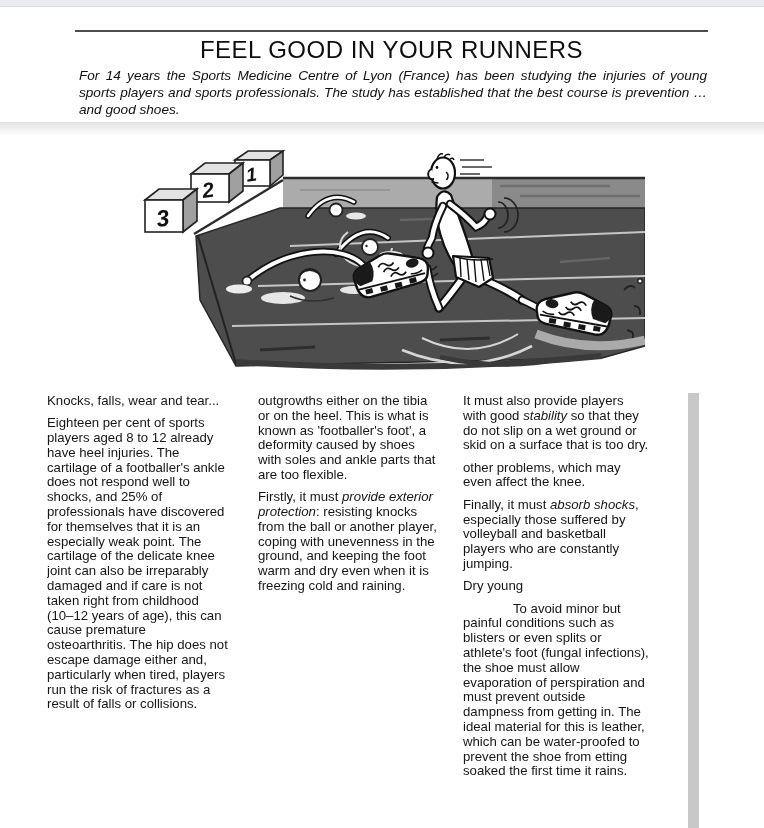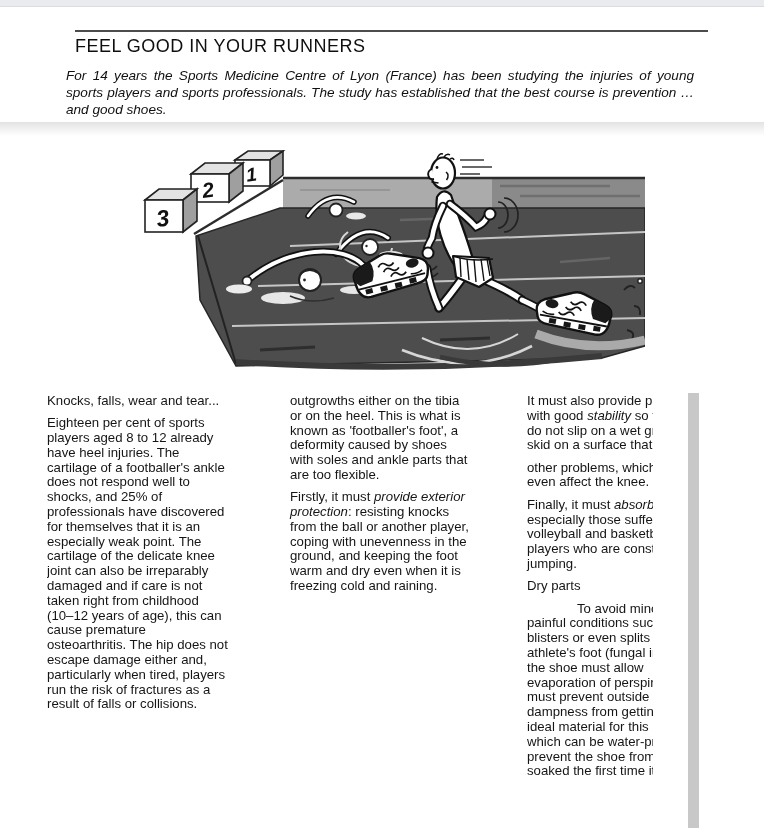--- a/index.html
+++ b/index.html
@@ -11,40 +11,40 @@
   }
   .top-bar{
     position:absolute;left:0;top:0;width:764px;height:6px;
     background:#e9ebee;border-bottom:1px solid #d9dce0;
   }
   .header-rule{
     position:absolute;left:75px;top:30px;width:633px;height:2px;background:#4c4c4c;
   }
   .page-title{
     position:absolute;left:75px;top:36px;width:633px;
-    text-align:left;font-size:18px;letter-spacing:.5px;color:#0e0e0e;
+    text-align:center;font-size:24px;letter-spacing:.5px;color:#0e0e0e;
     white-space:nowrap;
   }
   .intro{
-    position:absolute;left:66px;top:67px;width:628px;
+    position:absolute;left:79px;top:67px;width:628px;
     font-style:italic;font-size:13.6px;line-height:17px;
     text-align:justify;color:#101010;
   }
   .header-shadow{
     position:absolute;left:0;top:122px;width:764px;height:13px;
     border-top:1px solid #e3e3e3;
     background:linear-gradient(to bottom, rgba(0,0,0,0.10), rgba(0,0,0,0));
     pointer-events:none;
   }
   .illustration{
     position:absolute;left:140px;top:150px;width:505px;height:228px;
   }
   .columns{
     position:absolute;left:47px;top:394px;width:606px;height:434px;
-    display:flex;overflow:hidden;gap:32px;
+    display:flex;overflow:hidden;
   }
   .col{width:181px;margin-right:30px;flex:none;}
   .col:nth-child(2){margin-right:24px;}
   .col:nth-child(3){width:186px;margin-right:0;}
   .col p{
     margin:0 0 7.5px 0;
     font-size:13.2px;line-height:14.8px;color:#151515;
   }
   .col p.indent-small{text-indent:18px;}
   .col p.indent-large{text-indent:50px;}
@@ -220,18 +220,18 @@
       <p class="paragraph"><span>Eighteen per cent of sports players aged 8 to 12 already have heel injuries.  The cartilage of a footballer's ankle does not respond well to shocks, and 25% of professionals have discovered for themselves that it is an especially weak point.  The cartilage of the delicate knee joint can also be irreparably damaged and if care is not taken right from childhood (10–12 years of age), this can cause premature osteoarthritis.  The hip does not escape damage either and, particularly when tired, players run the risk of fractures as a result of falls or collisions.</span></p>
     </div>
     <div class="col">
       <p class="paragraph"><span>outgrowths either on the tibia or on the heel.  This is what is known as 'footballer's foot', a deformity caused by shoes with soles and ankle parts that are too flexible.</span></p>
       <p class="paragraph"><span>Firstly, it must </span><em>provide exterior protection</em><span>: resisting knocks from the ball or another player, coping with unevenness in the ground, and keeping the foot warm and dry even when it is freezing cold and raining.</span></p>
     </div>
     <div class="col">
       <p class="paragraph"><span>It must also provide players with good </span><em>stability</em><span> so that they do not slip on a wet ground or skid on a surface that is too dry.</span></p>
       <p class="paragraph"><span>other problems, which may even affect the knee.</span></p>
       <p class="paragraph"><span>Finally, it must </span><em>absorb shocks</em><span>, especially those suffered by volleyball and basketball players who are constantly jumping.</span></p>
-      <p class="subheading"><span>Dry parts</span></p>
+      <p class="subheading"><span>Dry young</span></p>
       <p class="paragraph indent-large"><span>To avoid minor but painful conditions such as blisters or even splits or athlete's foot (fungal infections), the shoe must allow evaporation of perspiration and must prevent outside dampness from getting in.  The ideal material for this is leather, which can be water-proofed to prevent the shoe from etting soaked the first time it rains.</span></p>
     </div>
   </div>
 
 <div class="scrollbar-thumb"></div>
 
 </body></html>

